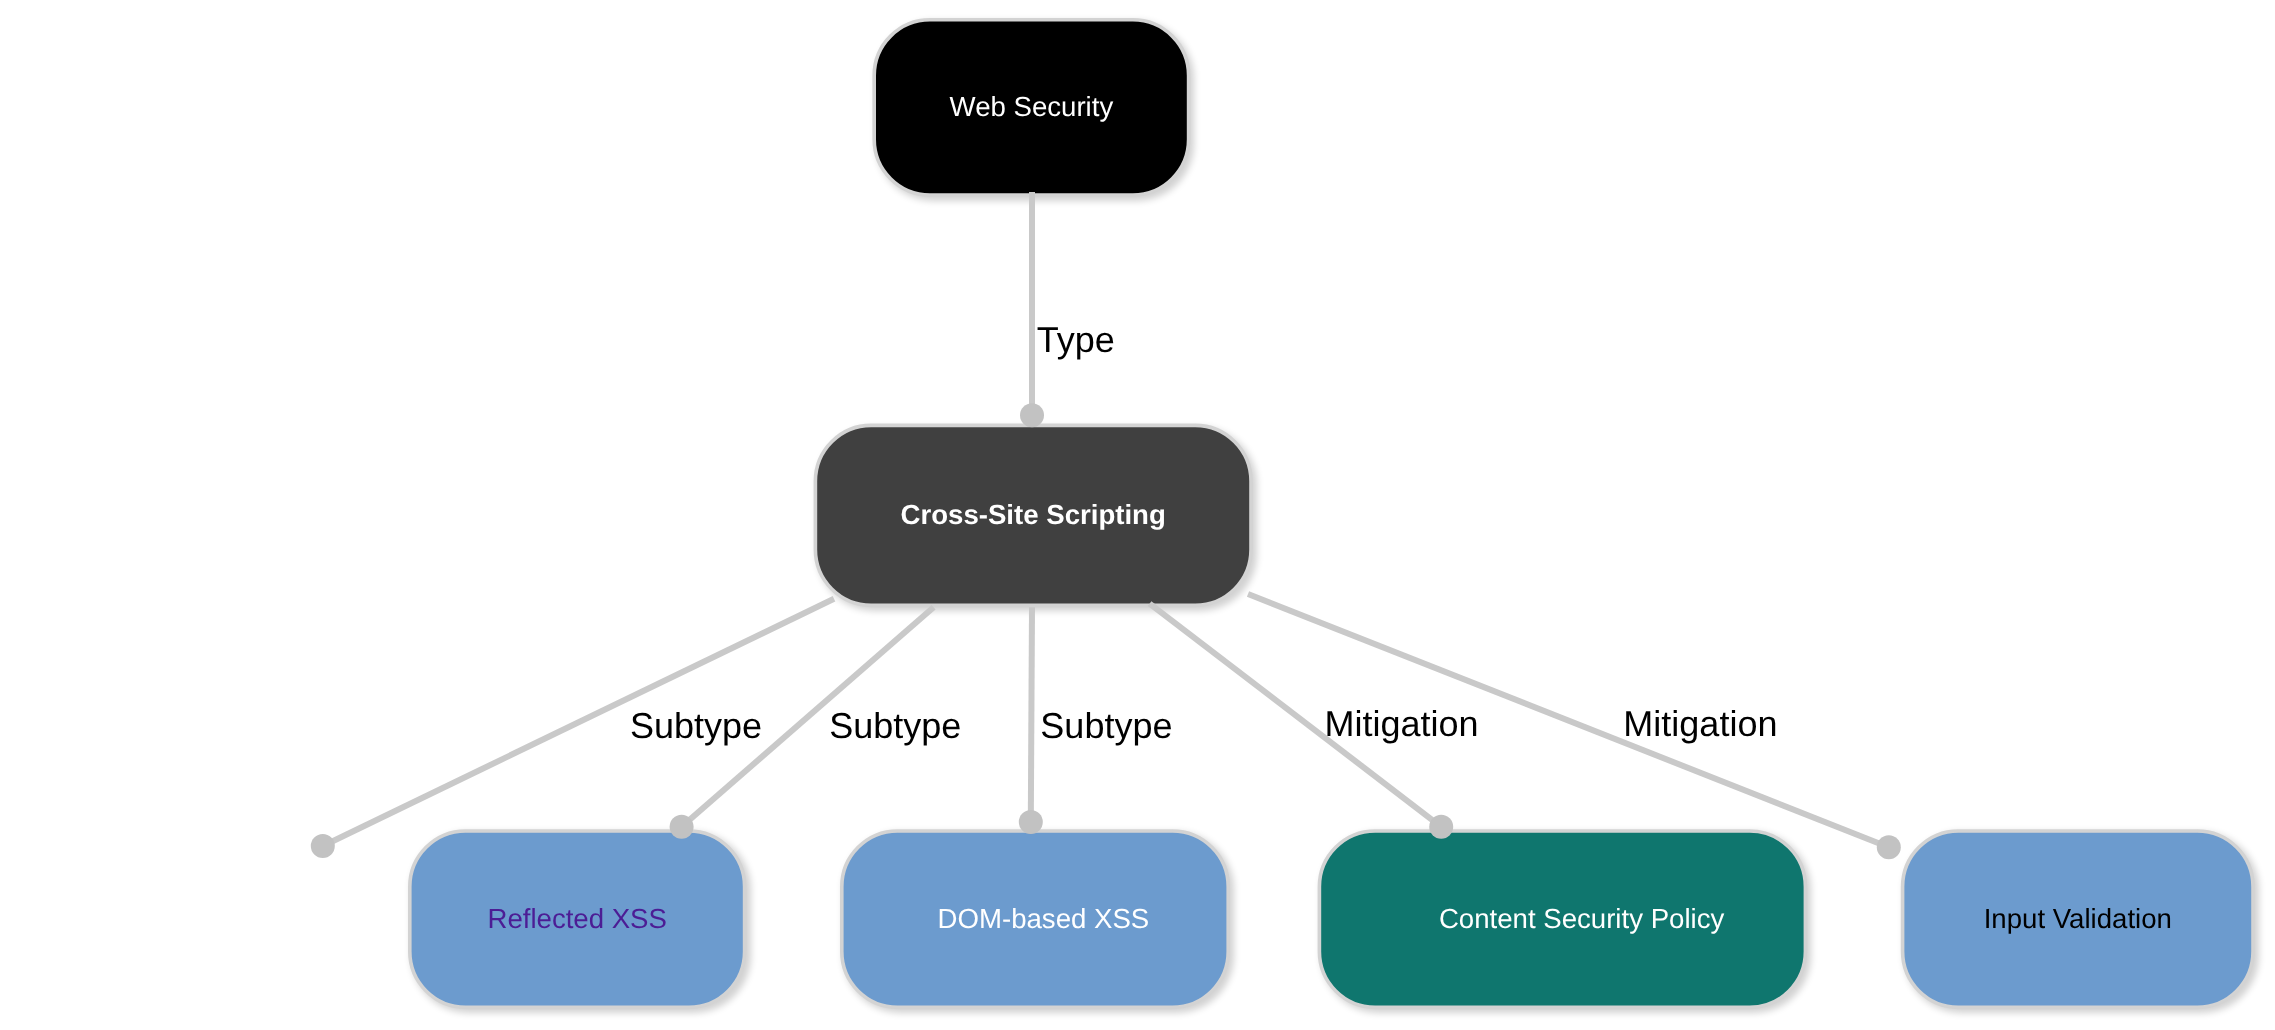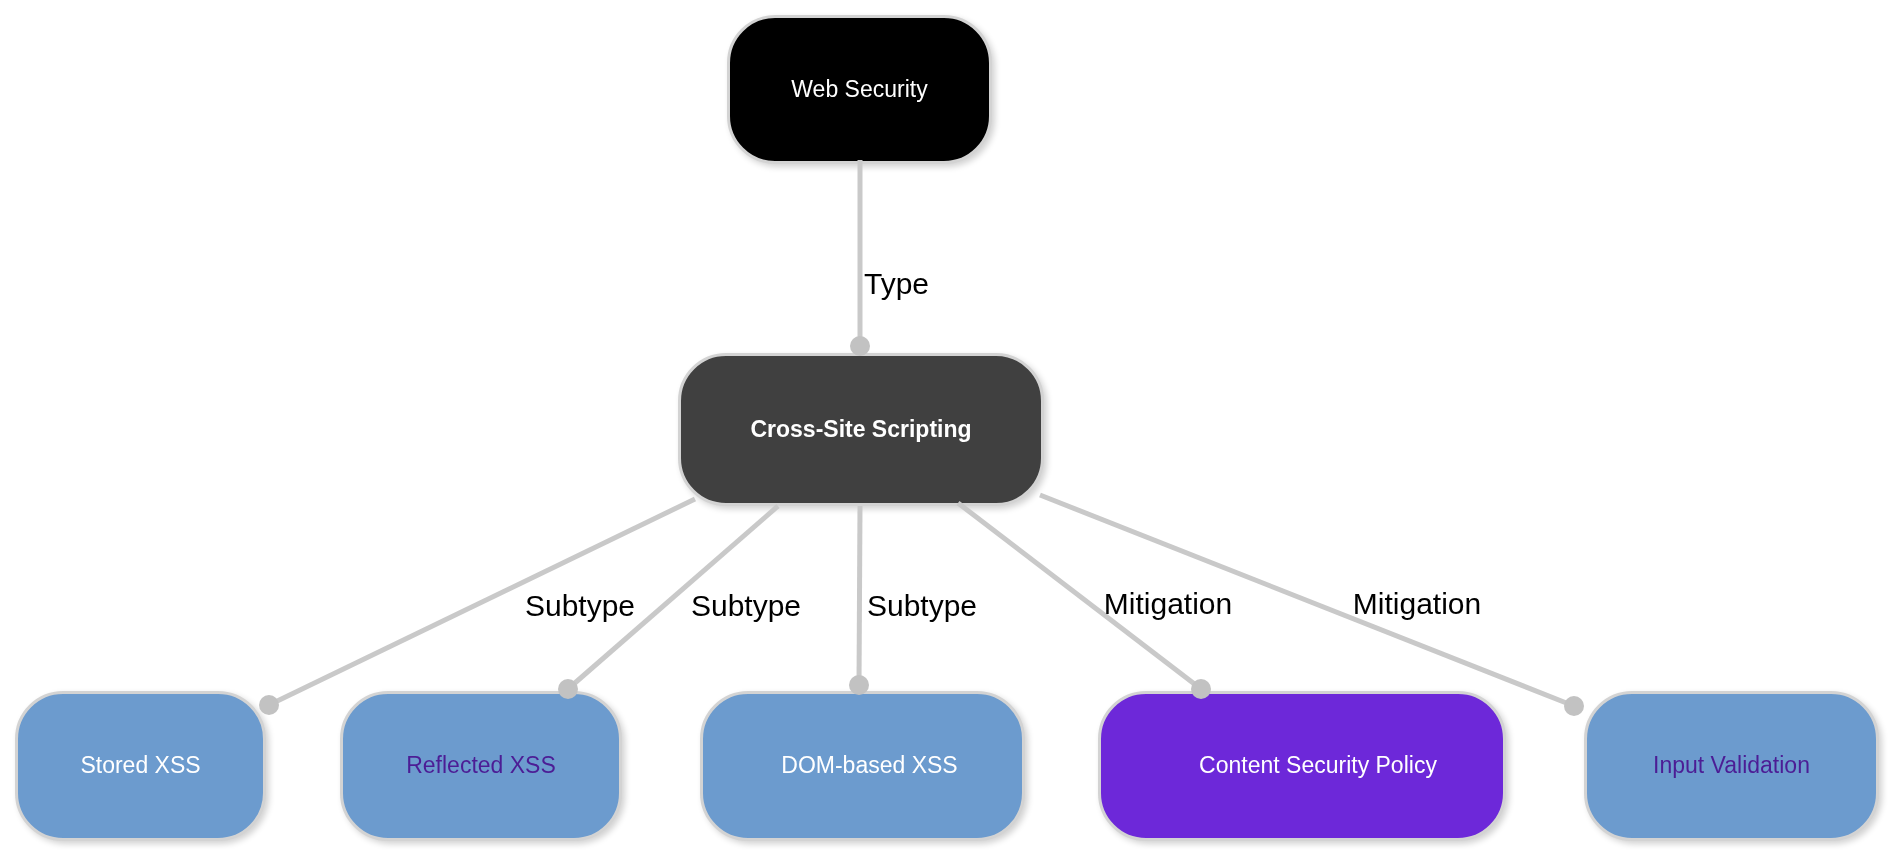--- a/index.html
+++ b/index.html
@@ -55,38 +55,35 @@
 <div class="canvas">
 
   <div class="node" style="left: 727px; top: 15px; width: 265px; height: 149px; background-color: rgb(0, 0, 0);">
     <span style="color: rgb(255, 255, 255);">Web Security</span>
   </div>
 
   <div class="node" style="left: 678px; top: 353px; width: 366px; height: 153px; background-color: #404040; font-weight: bold;">
     <span style="color: rgb(255, 255, 255);">Cross-Site Scripting</span>
   </div>
 
-  <div class="node" style="left: 15px; top: 691px; width: 251px; height: 150px; background-color: rgb(108, 155, 206);">
-    <span style="color: rgb(255, 255, 255);">Stored XSS</span>
-  </div>
 
   <div class="node" style="left: 340px; top: 691px; width: 282px; height: 150px; background-color: rgb(108, 155, 206);">
     <span style="color: #4c1d95;">Reflected XSS</span>
   </div>
 
   <div class="node" style="left: 700px; top: 691px; width: 325px; height: 150px; background-color: rgb(108, 155, 206); padding-left: 14px;">
     <span style="color: rgb(255, 255, 255);">DOM-based XSS</span>
   </div>
 
-  <div class="node" style="left: 1098px; top: 691px; width: 408px; height: 150px; background-color: #6d28d9; padding-left: 32px;">
+  <div class="node" style="left: 1098px; top: 691px; width: 408px; height: 150px; background-color: #0f766e; padding-left: 32px;">
     <span style="color: rgb(255, 255, 255);">Content Security Policy</span>
   </div>
 
   <div class="node" style="left: 1584px; top: 691px; width: 295px; height: 150px; background-color: rgb(108, 155, 206);">
-    <span style="color: #4c1d95;">Input Validation</span>
+    <span style="color: #000000;">Input Validation</span>
   </div>
 
   <svg class="edges-layer" width="1896" height="858" viewBox="0 0 1896 858">
 
     <line x1="860" y1="160" x2="860" y2="346" stroke-width="5" stroke="#c9c9c9"></line>
 
     <line x1="695" y1="499" x2="269" y2="705" stroke-width="5" stroke="#c9c9c9"></line>
 
     <line x1="778" y1="506" x2="568" y2="689" stroke-width="5" stroke="#c9c9c9"></line>
 

